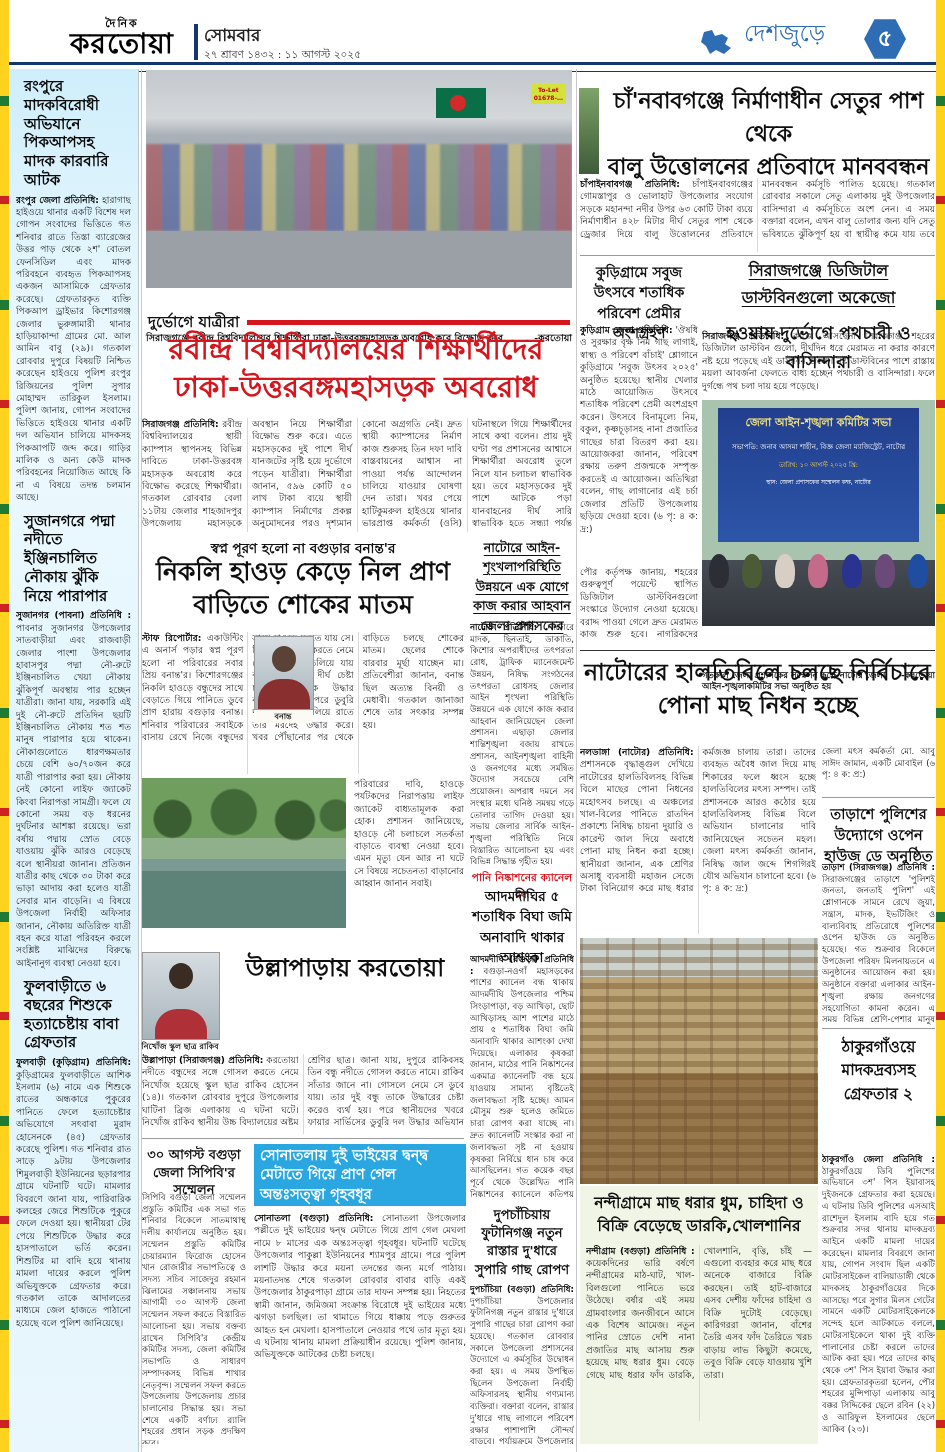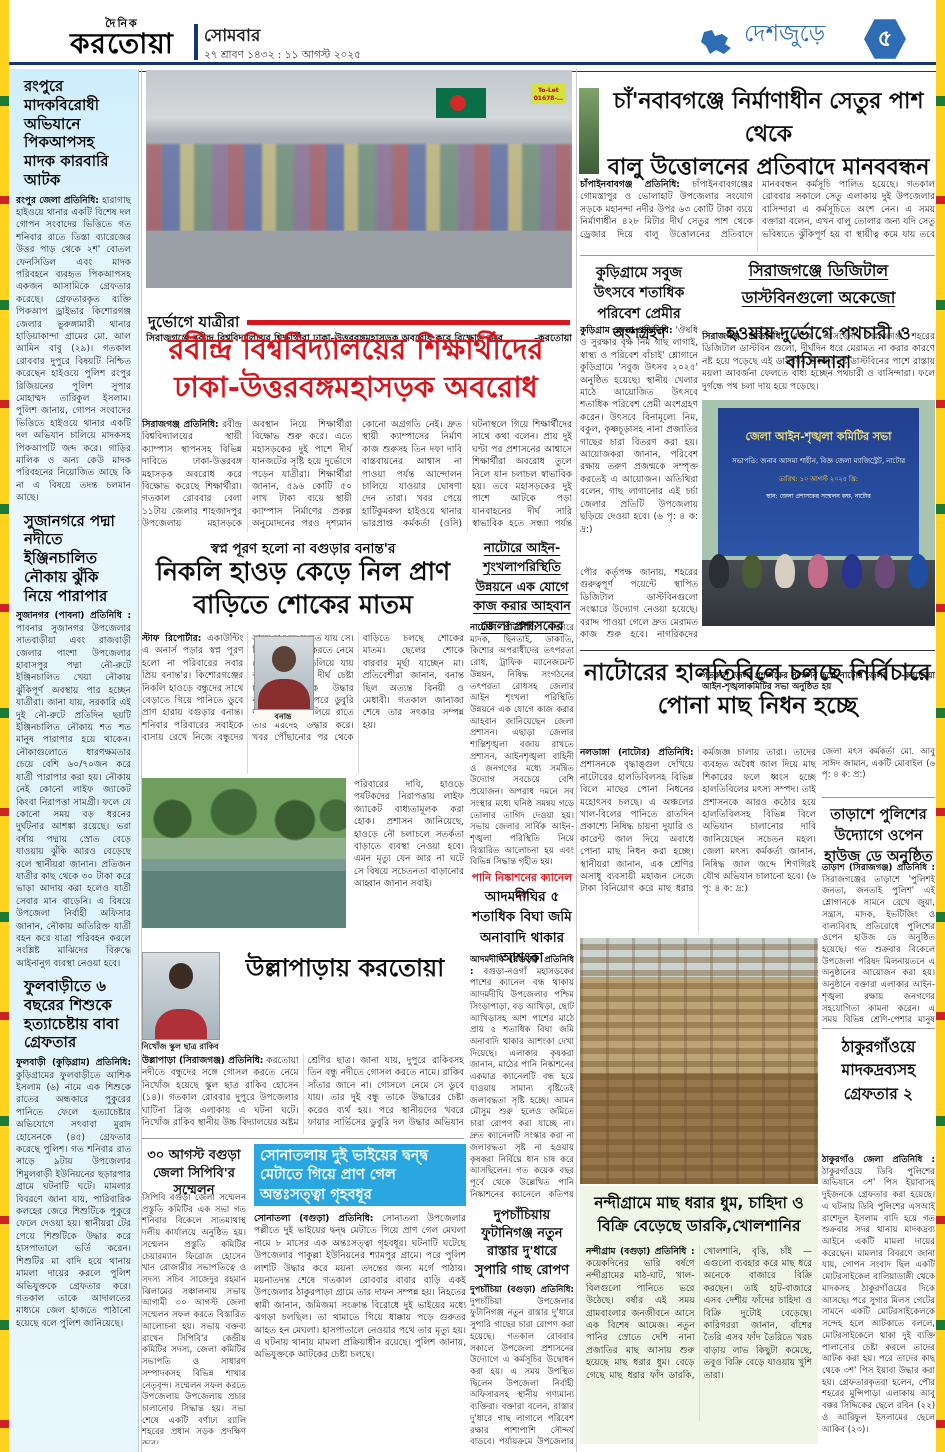--- a/index.html
+++ b/index.html
@@ -47,21 +47,21 @@
   .portrait .head{position:absolute;left:50%;top:12%;transform:translateX(-50%);width:24px;height:26px;border-radius:50%;background:#5a4236;}
   .portrait .torso{position:absolute;left:50%;bottom:0;transform:translateX(-50%);width:52px;height:30px;border-radius:22px 22px 0 0;background:#8a2f2f;}
   .river{background:linear-gradient(180deg,#6f9e5e 0 40%,#8fb08a 40% 54%,#7b9a94 54% 62%,#5d8379 62% 100%);}
   .river .trees{position:absolute;left:0;right:0;top:0;height:45%;
         background:radial-gradient(circle at 15% 60%,rgba(30,60,25,.65) 0 18px,transparent 20px),
                    radial-gradient(circle at 45% 50%,rgba(35,70,30,.6) 0 22px,transparent 24px),
                    radial-gradient(circle at 75% 62%,rgba(28,58,24,.65) 0 19px,transparent 21px),
                    radial-gradient(circle at 95% 55%,rgba(40,75,35,.6) 0 15px,transparent 17px);}
   .meeting{background:#a9c4ae;}
   .screen{position:absolute;left:16px;top:8px;width:201px;height:128px;background:linear-gradient(#223f8e,#2c55a8);
-          color:#fff;text-align:center;padding-top:20px;}
+          color:#fff;text-align:center;padding-top:6px;}
   .screen .t1{font-size:11px;font-weight:bold;color:#f3e27a;}
   .screen .t2{font-size:7px;margin-top:8px;}
   .screen .t3{font-size:6.5px;margin-top:7px;color:#ffd34d;}
   .screen .t4{font-size:6px;margin-top:6px;}
   .tableband{position:absolute;left:0;right:0;bottom:0;height:66px;background:linear-gradient(#474c54,#31353b);}
   .people{position:absolute;left:0;right:0;bottom:38px;height:56px;display:flex;justify-content:space-around;align-items:flex-end;}
   .person{width:20px;height:34px;border-radius:50% 50% 40% 40%;}
   .baskets{background:linear-gradient(180deg,#ccd2ce 0 16%,#bda477 16% 55%,#97764c 55% 100%);}
   .baskets .texture{position:absolute;inset:0;
         background:repeating-linear-gradient(0deg,rgba(110,78,40,.4) 0 6px,transparent 6px 13px),

